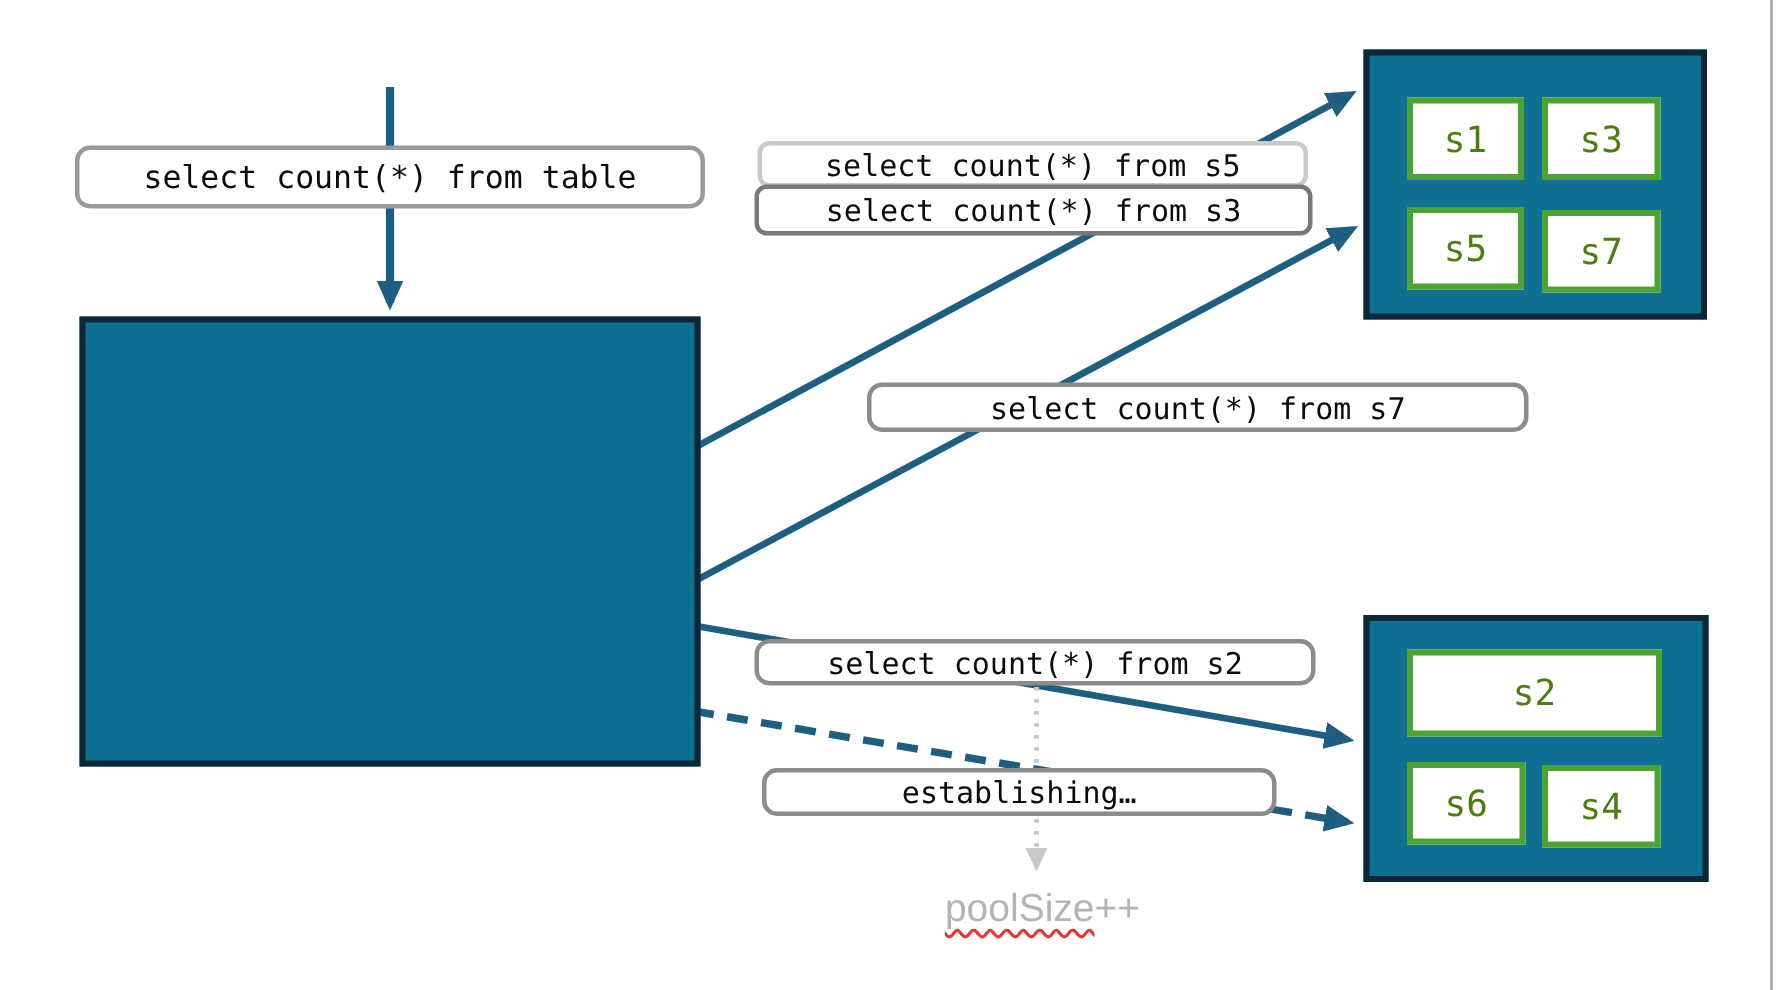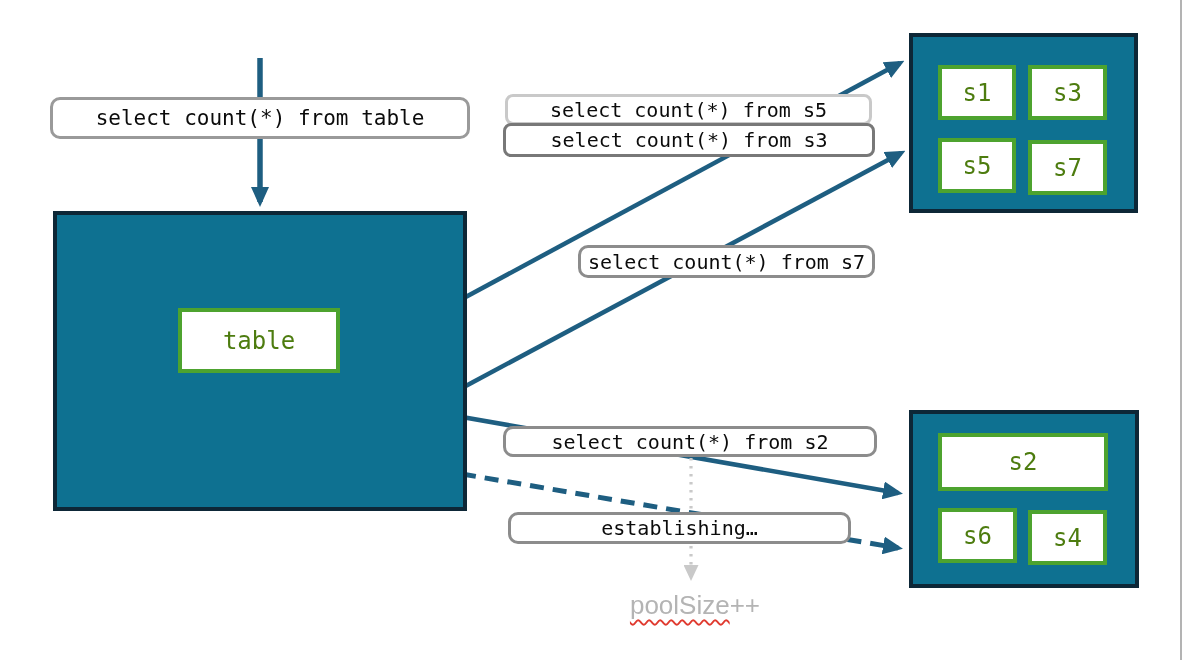--- a/index.html
+++ b/index.html
@@ -20,21 +20,21 @@
   }
   .qlabel {
     position:absolute; box-sizing:border-box; z-index:4;
     background:#ffffff; border:3px solid #909090; border-radius:10px;
     display:flex; align-items:center; justify-content:center;
     color:#0b0b0b; font-size:20px; white-space:nowrap;
   }
   .qlabel.big   { left:50px;  top:97px; width:420px; height:42px; font-size:21px; border-color:#9a9a9a; }
   .qlabel.s5    { left:505px; top:94px;  width:367px; height:31px; border-color:#c9c9c9; border-radius:8px; z-index:4; }
   .qlabel.s3    { left:503px; top:123px; width:372px; height:34px; border-color:#787878; border-radius:8px; z-index:5; }
-  .qlabel.s7    { left:578px; top:245px; width:297px; height:33px; border-color:#8c8c8c; }
+  .qlabel.s7    { left:578px; top:255px; width:441px; height:33px; border-color:#8c8c8c; }
   .qlabel.s2    { left:503px; top:426px; width:374px; height:31px; border-color:#8c8c8c; }
   .qlabel.estab { left:508px; top:512px; width:343px; height:32px; border-color:#8c8c8c; }
 
   .bigbox   { left:53px;  top:211px; width:414px; height:300px; }
   .topbox   { left:909px; top:33px;  width:229px; height:180px; }
   .botbox   { left:909px; top:410px; width:230px; height:178px; }
 
   .cell.table { left:178px;  top:308px; width:162px; height:65px; }
   .cell.c-s1  { left:938px;  top:65px;  width:78px;  height:55px; }
   .cell.c-s3  { left:1028px; top:65px;  width:79px;  height:55px; }
@@ -90,21 +90,20 @@
     </g>
     <g>
       <line x1="462" y1="474" x2="898" y2="548" stroke="#1e5e81" stroke-width="5" stroke-dasharray="14 9" marker-end="url(#ah-blue)"></line>
     </g>
     <g>
       <line x1="691" y1="458" x2="691" y2="576" stroke="#c9c9c9" stroke-width="3.2" stroke-dasharray="2.5 5.5" marker-end="url(#ah-gray)"></line>
     </g>
   </svg>
 
   <div class="tealbox bigbox"></div>
-  <div class="cell table">table</div>
 
   <div class="tealbox topbox"></div>
   <div class="cell c-s1">s1</div>
   <div class="cell c-s3">s3</div>
   <div class="cell c-s5">s5</div>
   <div class="cell c-s7">s7</div>
 
   <div class="tealbox botbox"></div>
   <div class="cell c-s2">s2</div>
   <div class="cell c-s6">s6</div>

